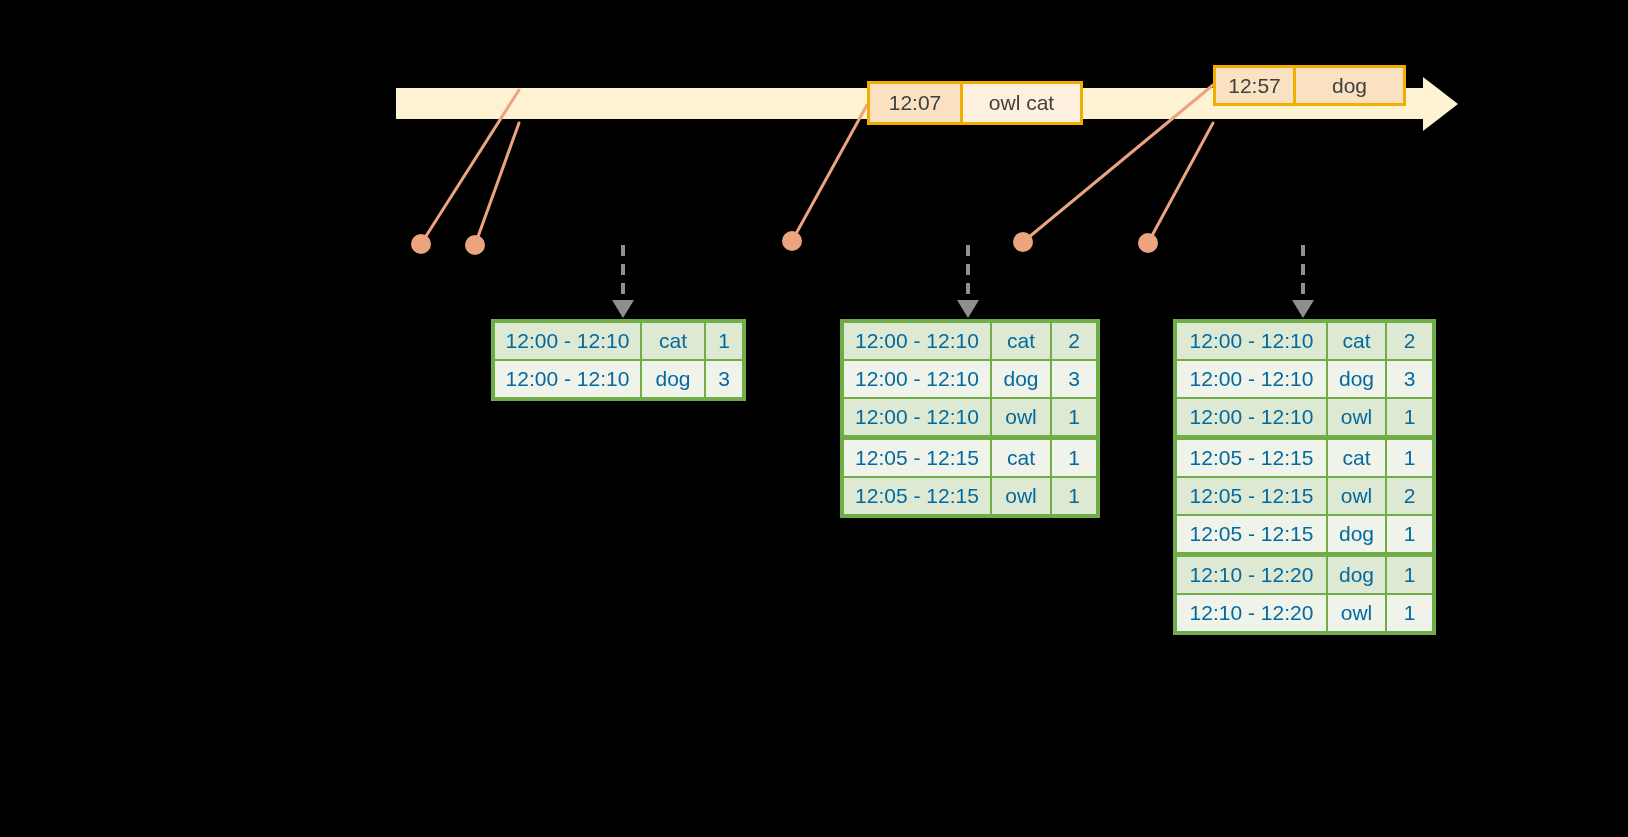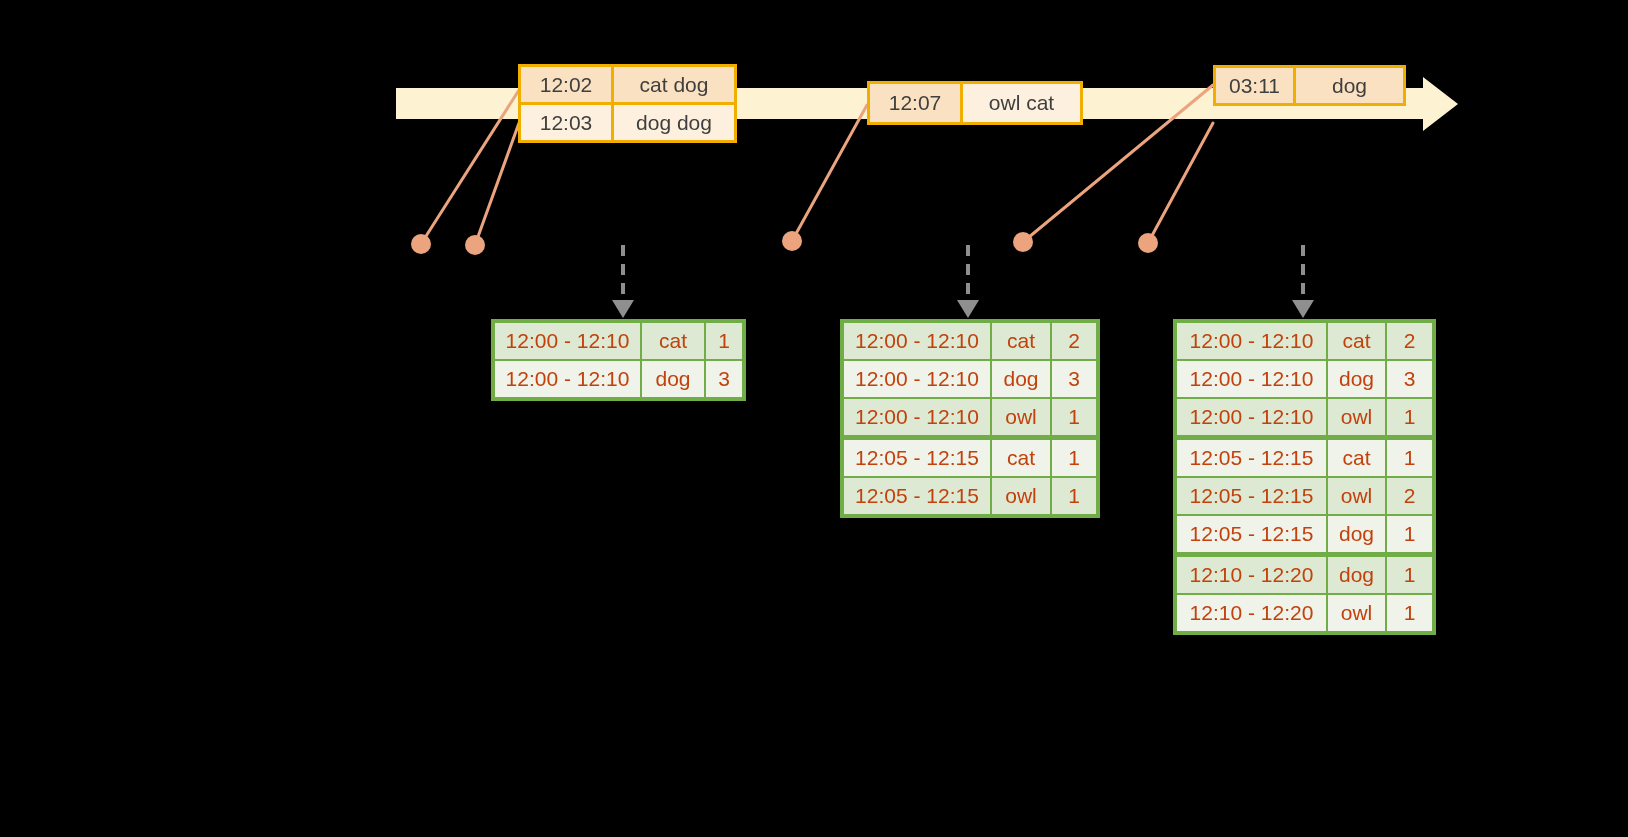--- a/index.html
+++ b/index.html
@@ -71,21 +71,21 @@
   table.result-table {
     position: absolute;
     border-collapse: collapse;
     table-layout: fixed;
   }
   table.result-table td {
     border: 2px solid #70ad47;
     text-align: center;
     vertical-align: middle;
     font-size: 21px;
-    color: #c2410c;
+    color: #0369a1;
     padding: 0 2px;
     height: 36px;
     overflow: hidden;
     white-space: nowrap;
   }
   table.result-table { border: 4px solid #70ad47; }
   table.result-table tr:nth-child(odd)  td { background: #dde9d2; }
   table.result-table tr:nth-child(even) td { background: #eff3ea; }
   table.result-table tr.group-start td { border-top-width: 5px; }
 
@@ -132,46 +132,34 @@
       <line x1="968" y1="245" x2="968" y2="300"></line>
       <line x1="1303" y1="245" x2="1303" y2="300"></line>
     </g>
     <g fill="#8f8f8f">
       <polygon points="612,300 634,300 623,318"></polygon>
       <polygon points="957,300 979,300 968,318"></polygon>
       <polygon points="1292,300 1314,300 1303,318"></polygon>
     </g>
   </svg>
 
-  <table id="event-table-1" class="event-table">
-    <tbody>
-        <tr>
-      <td class="cell-time">12:02</td>
-      <td class="cell-words">cat dog</td>
-    </tr>
-    <tr>
-      <td class="cell-time">12:03</td>
-      <td class="cell-words">dog dog</td>
-    </tr>
-  </tbody>
-    </table>
 
   <table id="event-table-2" class="event-table">
     <tbody>
         <tr>
       <td class="cell-time">12:07</td>
       <td class="cell-words">owl cat</td>
     </tr>
   </tbody>
     </table>
 
   <table id="event-table-3" class="event-table">
     <tbody>
         <tr>
-      <td class="cell-time">03:11</td>
+      <td class="cell-time">12:57</td>
       <td class="cell-words">dog</td>
     </tr>
   </tbody>
     </table>
 
   <table id="result-table-1" class="result-table">
     <tbody>
         <tr>
       <td class="cell-window">12:00 - 12:10</td>
       <td class="cell-word">cat</td>

